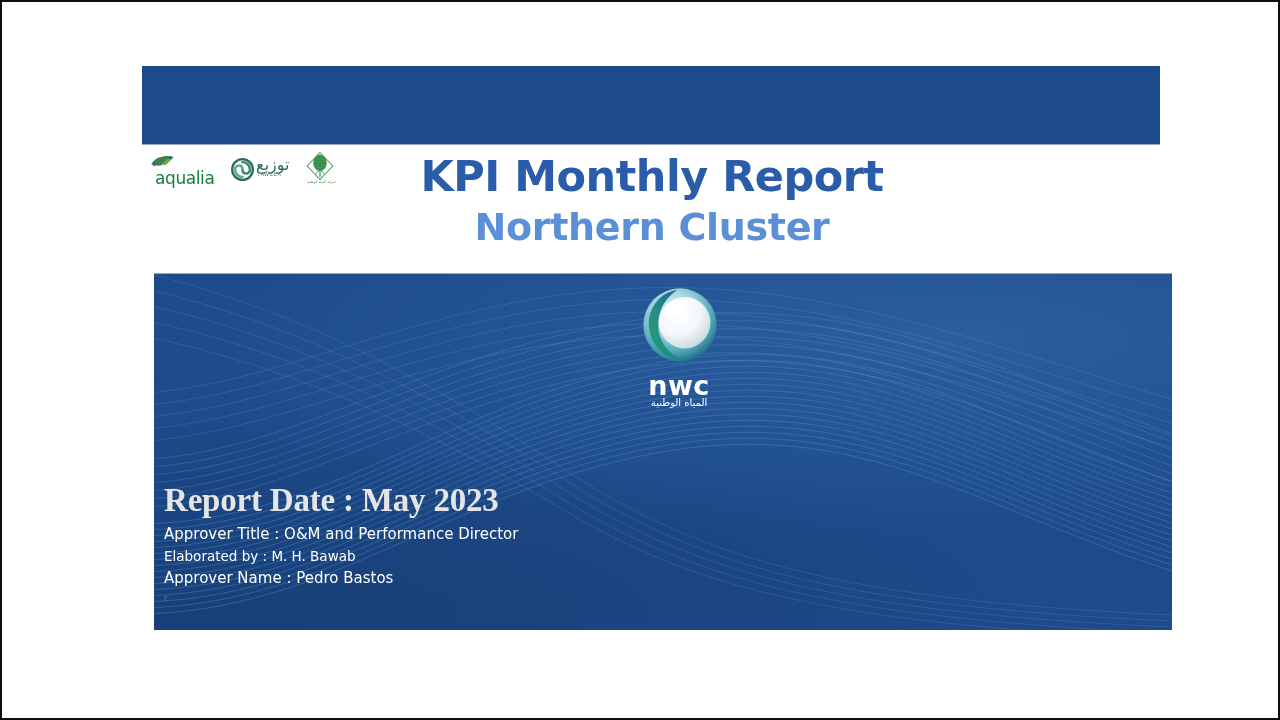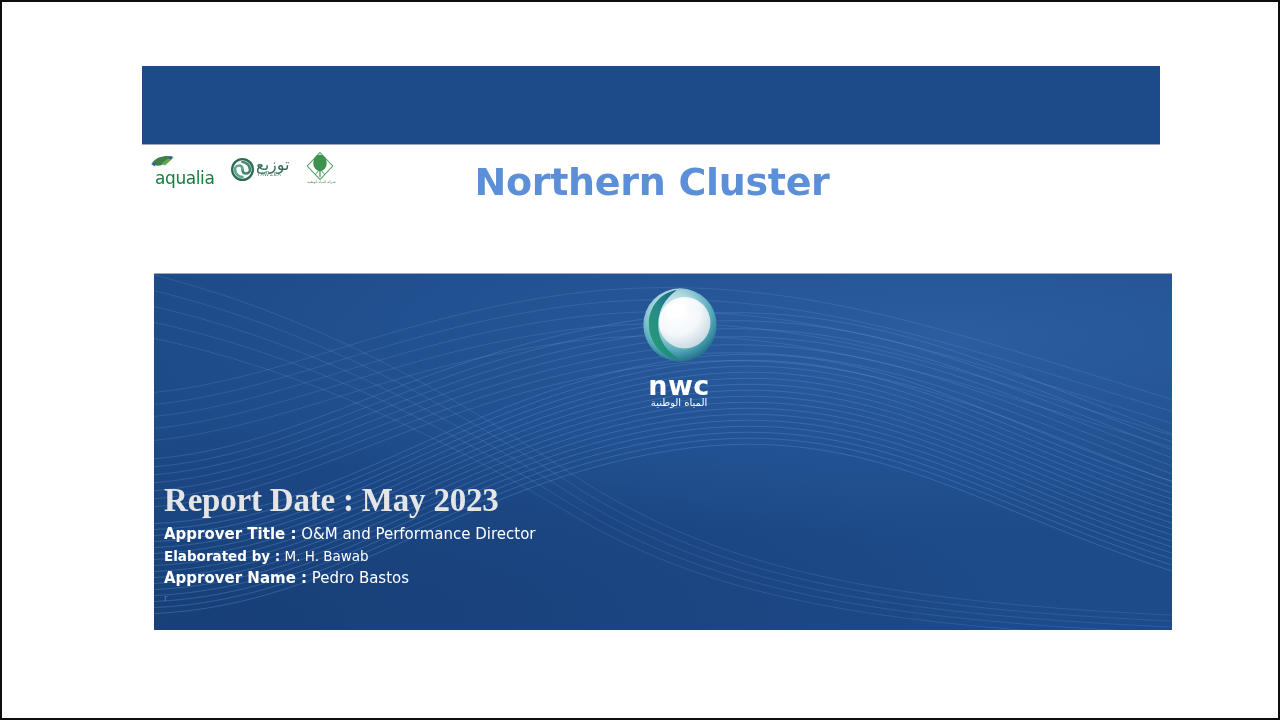--- a/index.html
+++ b/index.html
@@ -240,21 +240,21 @@
     font-size: 15px;
     color: #ffffff;
     line-height: 1.25;
     white-space: nowrap;
   }
   .credit-line.small {
     font-size: 13.5px;
     margin-top: 5px;
   }
   .credit-label {
-    font-weight: bold;
+    font-weight: normal;
   }
   .credit-value {
     font-weight: normal;
     margin-top: 38px;
   }
   .trailing-mark {
     margin-top: 6px;
     font-family: "DejaVu Sans", sans-serif;
     font-size: 9px;
     color: rgba(255,255,255,0.28);
@@ -296,20 +296,21 @@
         <ellipse cx="20" cy="16" rx="9" ry="11" fill="#3f9150"></ellipse>
         <rect x="19.2" y="16" width="1.6" height="19" fill="#3f9150"></rect>
         <path d="M20 24 L14 31 M20 24 L26 31" stroke="#3f9150" stroke-width="1.2" fill="none"></path>
       </svg>
       <div class="third-cap">شركة المياه الوطنية</div>
     </div>
 
   </div>
 
   <div class="headline-block">
+    <div class="headline">KPI Monthly Report</div>
     <div class="subheadline">Northern Cluster</div>
   </div>
 
   <div class="main-panel">
     <div class="panel-sheen"></div>
 
     <svg class="wave-svg" viewBox="0 0 1018 356" preserveAspectRatio="none">
       <g fill="none" stroke="#4f86c6" stroke-width="0.9" opacity="0.5">
         <path d="M-20 250 C 180 250, 300 120, 520 86 C 720 56, 830 150, 1040 214"></path>
         <path d="M-20 256 C 180 256, 300 126, 520 92 C 720 62, 830 156, 1040 220"></path>

